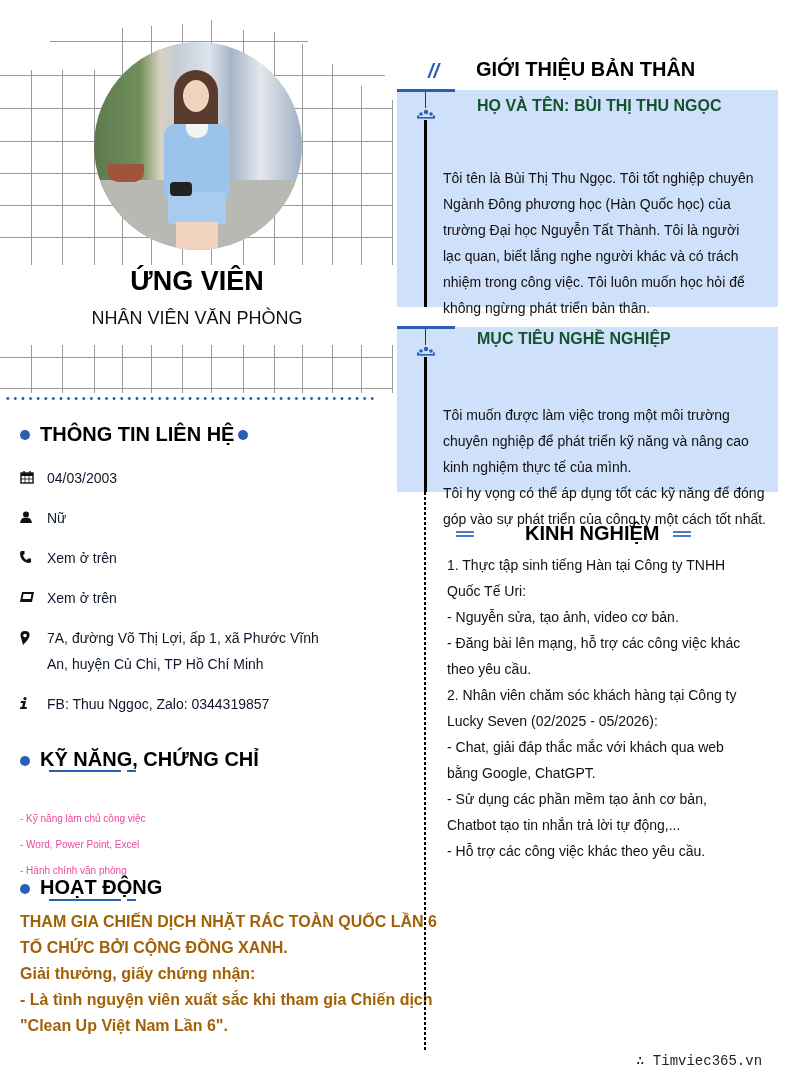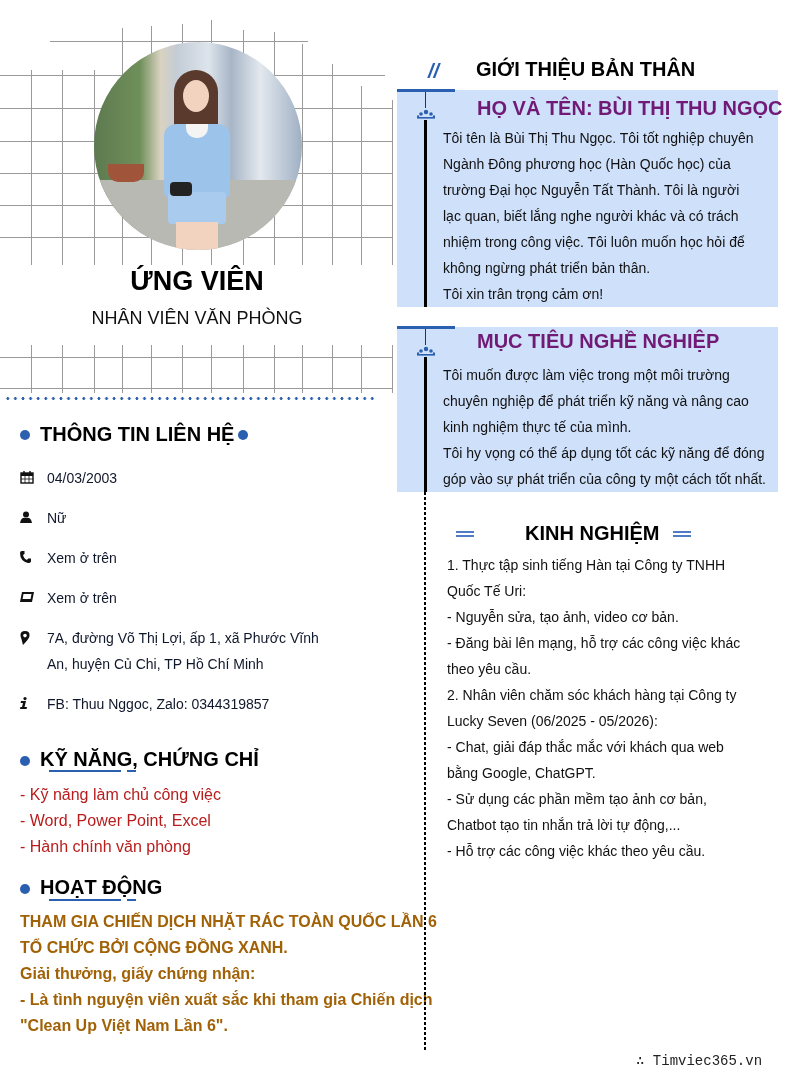--- a/index.html
+++ b/index.html
@@ -42,31 +42,31 @@
 
   
   .sec-title { position: absolute; font-weight: bold; font-size: 20px; color: #000; }
   .bullet { position: absolute; width: 10px; height: 10px; border-radius: 50%; background: #2b5fb0; }
   .underline { position: absolute; height: 2px; background: #2b5fb0; }
 
   .contact-row { position: absolute; left: 20px; font-size: 14px; line-height: 26px; color: #0f172a; display: flex; }
   .contact-row .ic { width: 27px; flex: 0 0 27px; display: flex; align-items: flex-start; padding-top: 6px; }
   .contact-row .txt { width: 290px; }
 
-  .plain-list { position: absolute; left: 20px; font-size: 16px; line-height: 26px; color: #b91c1c; }
+  .plain-list { position: absolute; left: 20px; font-size: 10px; line-height: 26px; color: #ec4899; margin-top: 24px; }
   .bold-list { position: absolute; left: 20px; font-size: 16px; line-height: 26px; font-weight: bold; color: #a16207; }
 
   
   .r-head-slash { position: absolute; left: 428px; top: 60px; font-size: 20px; font-style: italic; font-weight: bold; color: #2b5fb0; }
   .r-head { position: absolute; top: 58px; font-size: 20px; font-weight: bold; color: #000; }
 
   .panel { position: absolute; left: 397px; width: 381px; background: #cfe0fa; }
   .panel-accent { position: absolute; left: 397px; width: 58px; height: 3px; background: #2b5fb0; }
-  .panel-title { position: absolute; left: 447px; font-size: 20px; font-weight: bold; color: #701a75; padding-left: 30px; }
-  .panel-body { position: absolute; left: 443px; width: 330px; font-size: 14px; line-height: 26px; color: #111; }
+  .panel-title { position: absolute; left: 447px; font-size: 16px; font-weight: bold; color: #14532d; padding-left: 30px; }
+  .panel-body { position: absolute; left: 443px; width: 330px; font-size: 14px; line-height: 26px; color: #111; margin-top: 40px; }
 
   .tl-thin { position: absolute; left: 425px; width: 1px; background: #333; }
   .tl-thick { position: absolute; left: 424px; width: 3px; background: #000; }
   .tl-icon { position: absolute; left: 417px; width: 18px; height: 10px; }
   .tl-dash { position: absolute; left: 424px; width: 2px;
     background-image: linear-gradient(#000 60%, transparent 60%); background-size: 2px 5px; }
 
   .eq { position: absolute; width: 18px; height: 6px; border-top: 2px solid #4f7cc4; border-bottom: 2px solid #4f7cc4; }
   .exp-body { position: absolute; left: 447px; width: 330px; font-size: 14px; line-height: 26px; color: #111; }
 
@@ -277,21 +277,21 @@
 <div class="r-head" style="left:525px;top:522px;">KINH NGHIỆM</div>
 <div class="eq" style="left:673px;top:531px;"></div>
 
 <div class="exp-body" style="top:552px;">
   <div>1. Thực tập sinh tiếng Hàn tại Công ty TNHH</div>
   <div>Quốc Tế Uri:</div>
   <div>- Nguyễn sửa, tạo ảnh, video cơ bản.</div>
   <div>- Đăng bài lên mạng, hỗ trợ các công việc khác</div>
   <div>theo yêu cầu.</div>
   <div>2. Nhân viên chăm sóc khách hàng tại Công ty</div>
-  <div>Lucky Seven (06/2025 - 05/2026):</div>
+  <div>Lucky Seven (02/2025 - 05/2026):</div>
   <div>- Chat, giải đáp thắc mắc với khách qua web</div>
   <div>bằng Google, ChatGPT.</div>
   <div>- Sử dụng các phần mềm tạo ảnh cơ bản,</div>
   <div>Chatbot tạo tin nhắn trả lời tự động,...</div>
   <div>- Hỗ trợ các công việc khác theo yêu cầu.</div>
 </div>
 
 <div class="watermark">∴ Timviec365.vn</div>
 
 </body></html>

